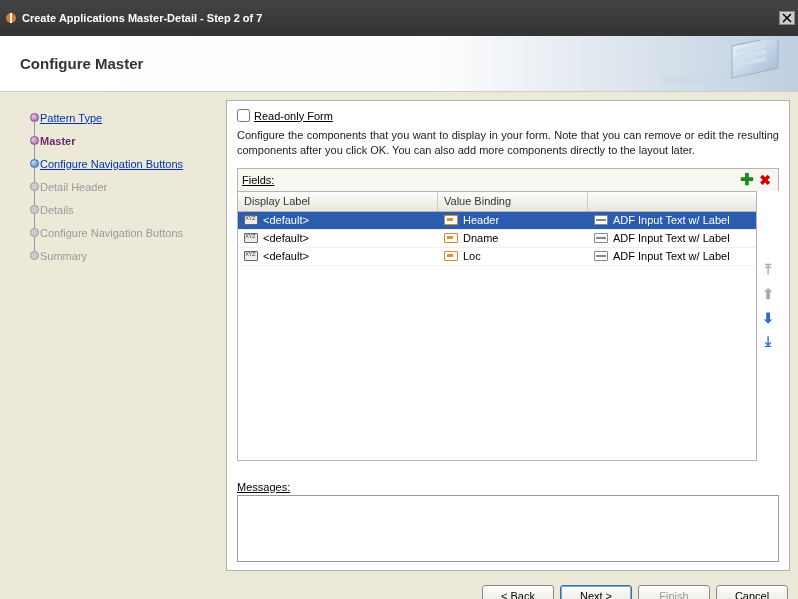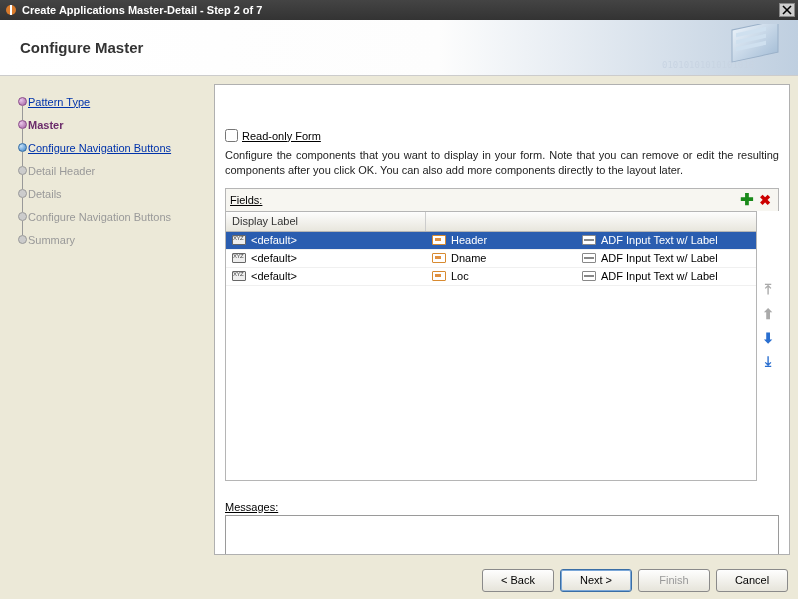--- a/index.html
+++ b/index.html
@@ -7,21 +7,21 @@
     font-family: Tahoma, Arial, sans-serif;
     font-size: 11px;
     background: #ece9d8;
     width: 798px;
     height: 599px;
     overflow: hidden;
   }
   .titlebar {
     background: linear-gradient(to bottom, #444 0%, #333 100%);
     color: #fff;
-    height: 20px;
+    height: 36px;
     display: flex;
     align-items: center;
     padding: 0 3px 0 4px;
     font-size: 11px;
   }
   .titlebar .jdev-icon {
     width: 14px; height: 14px; margin-right: 4px;
     display: inline-block;
   }
   .titlebar .title-text { flex: 1; font-weight: bold; }
@@ -43,20 +43,21 @@
     font-size: 15px; font-weight: bold; color: #333;
   }
   .header-graphic {
     position: absolute; right: 6px; top: 4px;
     width: 130px; height: 48px;
   }
   .main-area {
     display: flex;
     height: calc(599px - 20px - 56px - 38px);
     background: #ece9d8;
+    padding-left: 12px;
   }
   .left-nav {
     width: 210px;
     padding: 14px 4px 10px 6px;
     overflow: hidden;
   }
   .nav-item {
     display: flex; align-items: center;
     height: 23px;
     position: relative;
@@ -79,21 +80,21 @@
 
   .content-panel {
     flex: 1;
     margin: 8px 8px 6px 4px;
     border: 1px solid #b0b0b0;
     background: #fff;
     padding: 8px 10px 8px 10px;
     display: flex; flex-direction: column;
     overflow: hidden;
   }
-  .checkbox-row { display:flex; align-items:center; margin-bottom: 6px; margin-top: 36px; }
+  .checkbox-row { display:flex; align-items:center; margin-bottom: 6px; }
   .checkbox-row input { margin-right: 4px; }
   .checkbox-row label { text-decoration: underline; }
   .desc-text { color: #222; line-height: 1.35; margin-bottom: 10px; text-align: justify; }
   .fields-label-row {
     display:flex; align-items:center;
     border: 1px solid #b5b5b5; border-bottom: none;
     background: #f7f6f1;
     padding: 2px 4px;
   }
   .fields-label-row .flabel { flex:1; text-decoration: underline; }
@@ -277,20 +278,21 @@
         </span>
       <span class="icon-btn">
           <span class="x-icon">✖</span>
         </span>
     </div>
 
     <div class="fields-table-wrap">
       <div class="fields-table">
         <div class="thead-row">
           <div class="th col1">Display Label</div>
+          <div class="th col2">Value Binding</div>
         </div>
         <div class="trow selected">
           <div class="td col1">
               <span class="tiny-icon xyz"></span>
               <span>&lt;default&gt;</span>
             </div>
           <div class="td col2">
               <span class="tiny-icon orange"></span>
               <span>Header</span>
             </div>

